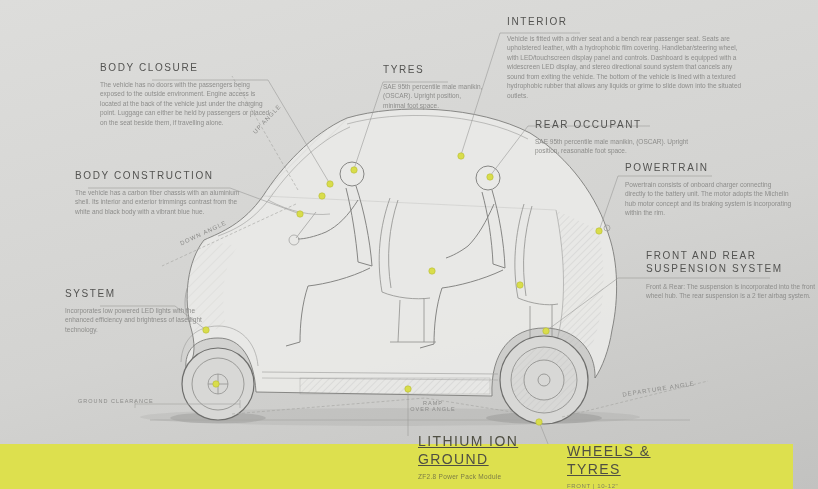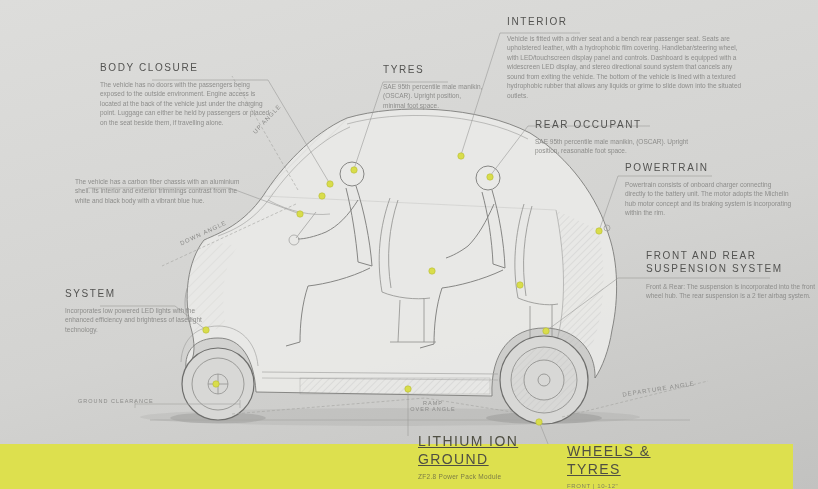--- a/index.html
+++ b/index.html
@@ -165,20 +165,21 @@
       <circle cx="216" cy="384" r="3.2"></circle>
     </g>
   </svg>
 
   <div class="callout t-center" style="left:100px;top:62px;width:170px;">
     <div class="c-title">BODY CLOSURE</div>
     <div class="c-body">The vehicle has no doors with the passengers being exposed to the outside environment. Engine access is located at the back of the vehicle just under the charging point. Luggage can either be held by passengers or placed on the seat beside them, if travelling alone.</div>
   </div>
 
   <div class="callout t-center" style="left:75px;top:170px;width:165px;">
+    <div class="c-title">BODY CONSTRUCTION</div>
     <div class="c-body">The vehicle has a carbon fiber chassis with an aluminium shell. Its interior and exterior trimmings contrast from the white and black body with a vibrant blue hue.</div>
   </div>
 
   <div class="callout t-center" style="left:65px;top:288px;width:155px;">
     <div class="c-title">SYSTEM</div>
     <div class="c-body">Incorporates low powered LED lights with the enhanced efficiency and brightness of laserlight technology.</div>
   </div>
 
   <div class="callout t-left" style="left:383px;top:64px;width:100px;">
     <div class="c-title">TYRES</div>

